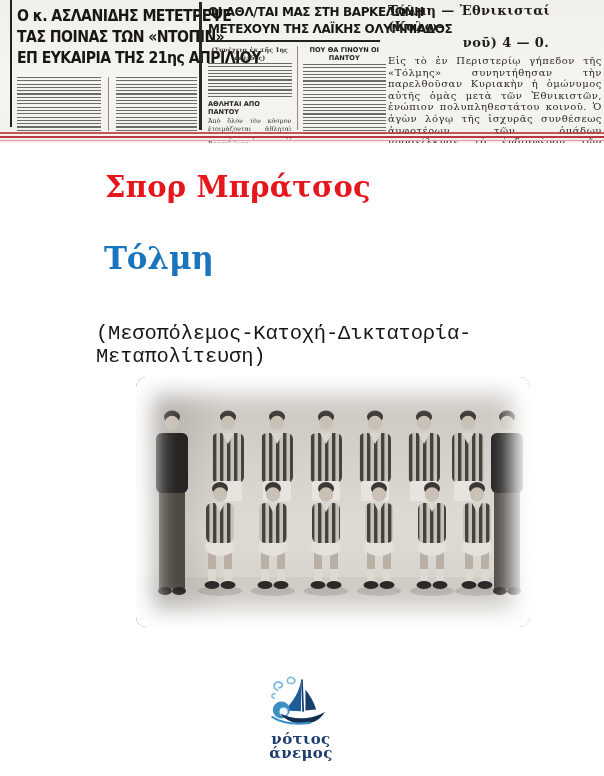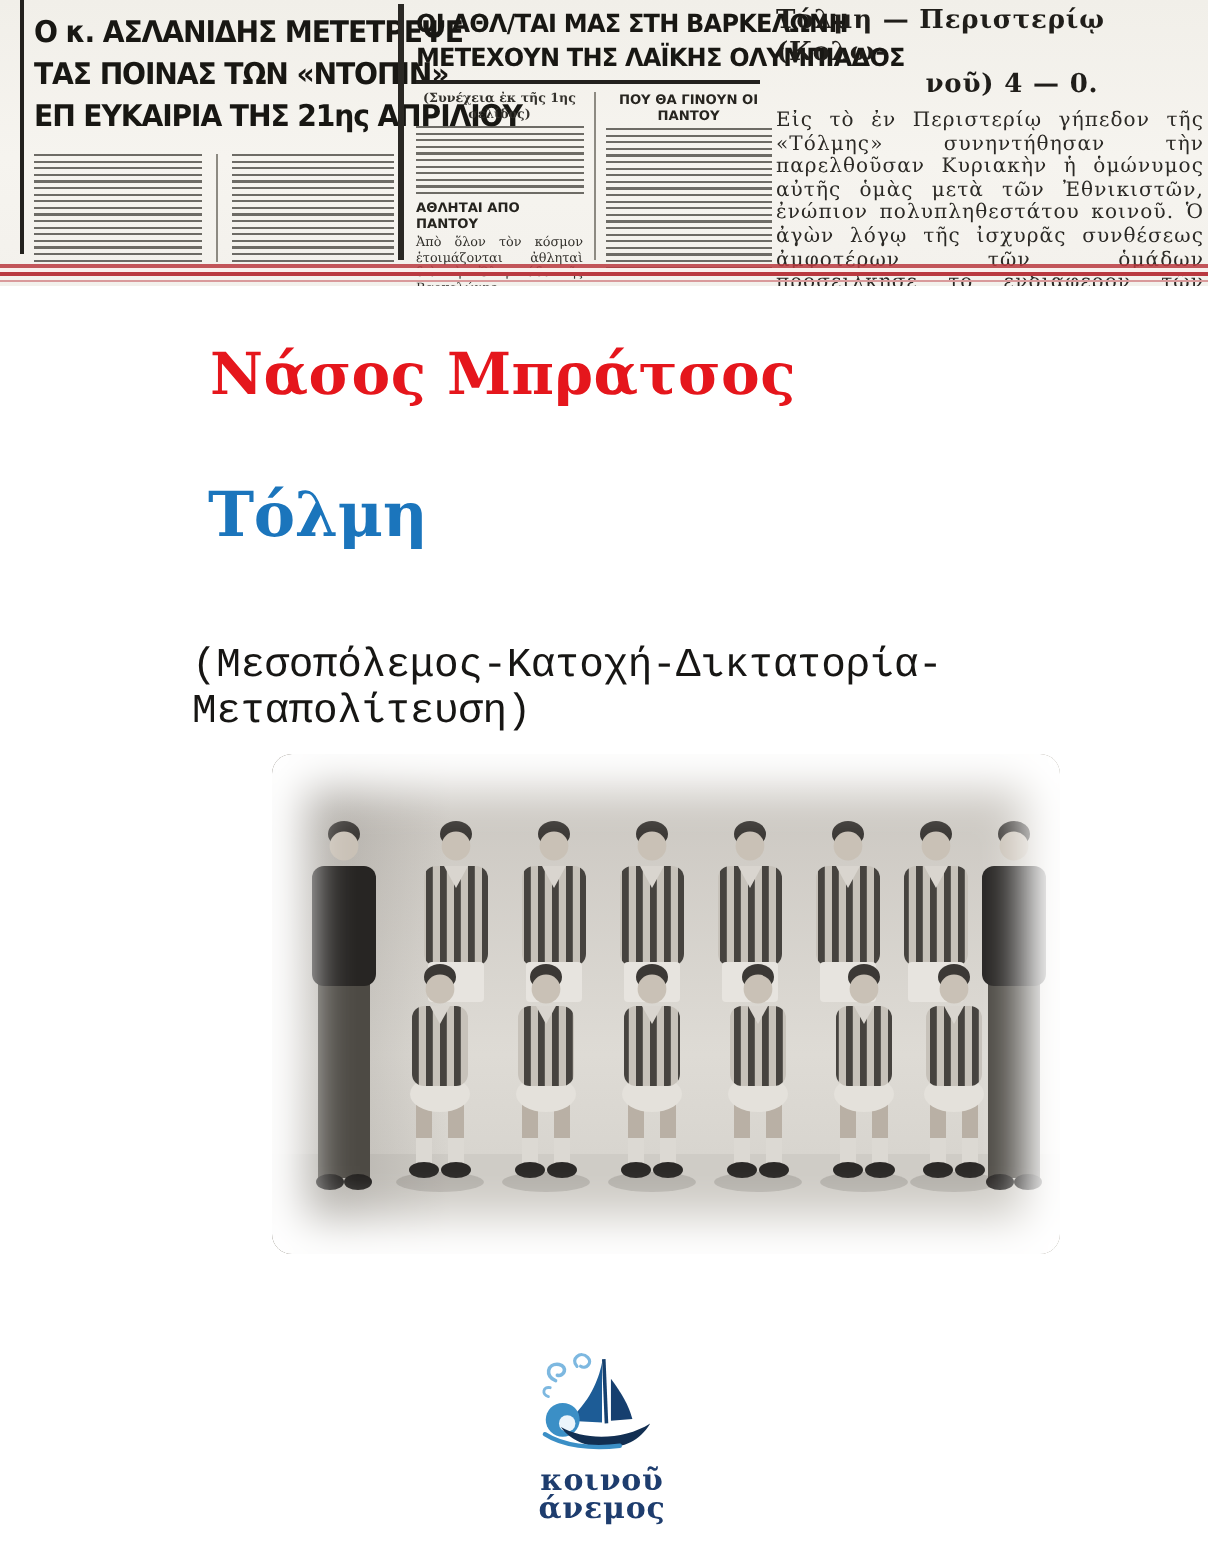--- a/index.html
+++ b/index.html
@@ -137,35 +137,35 @@
         <div class="col-rule" style="height:84px;"></div>
         <div class="np-minicol" style="width:84px;">
           <div class="tiny-subhead" style="margin-top:0;text-align:center;">ΠΟΥ ΘΑ ΓΙΝΟΥΝ ΟΙ ΠΑΝΤΟΥ</div>
           <div class="tl" style="height:74px;"></div>
         </div>
       </div>
     </div>
 
     <div class="np-right">
       <div class="np-right-head">
-        <span>Τόλμη — Περιστερίῳ (Κολω-</span>
+        <span>Τόλμη — Ἐθνικισταί (Κολω-</span>
         <span class="hl2">νοῦ) 4 — 0.</span>
       </div>
       <div class="np-right-body">Εἰς τὸ ἐν Περιστερίῳ γήπεδον τῆς «Τόλμης» συνηντήθησαν τὴν παρελθοῦσαν Κυριακὴν ἡ ὁμώνυμος αὐτῆς ὁμὰς μετὰ τῶν Ἐθνικιστῶν, ἐνώπιον πολυπληθεστάτου κοινοῦ. Ὁ ἀγὼν λόγῳ τῆς ἰσχυρᾶς συνθέσεως ἀμφοτέρων τῶν ὁμάδων προσείλκησε τὸ ἐνδιαφέρον τῶν θεατῶν, οἵτινες ἐπεφήμησαν τὴν νικήτριαν Τόλ-</div>
     </div>
 
     <div class="redlines">
       <div class="redline-a"></div>
       <div class="redline-gap"></div>
       <div class="redline-b"></div>
       <div class="redline-c"></div>
     </div>
   </div>
 
-  <div class="author">Νάσος Μπράτσος</div>
+  <div class="author">Σπορ Μπράτσος</div>
 
   <div class="booktitle">
     <div>Τόλμη</div>
   </div>
 
   <div class="subtitle">(Μεσοπόλεμος-Κατοχή-Δικτατορία-Μεταπολίτευση)</div>
 
   <div class="photo">
     <svg id="teamphoto" width="394" height="250" viewBox="0 0 394 250" xmlns="http://www.w3.org/2000/svg">
         <defs>
@@ -311,18 +311,18 @@
       <path d="M6 25 C2 24 3 19 7 20" stroke="#7db8e0" stroke-width="1.6" fill="none" stroke-linecap="round"></path>
       <path d="M37 4 L38.5 40" stroke="#16416f" stroke-width="2" fill="none"></path>
       <path d="M36 6 C34 16 29 28 17 38.5 L36 39.5 Z" fill="#1d5c96"></path>
       <path d="M41 15 C47 23 51 30 53 37.5 L41 38.5 Z" fill="#163f6f"></path>
       <circle cx="14" cy="38" r="9.5" fill="#3b8fc6"></circle>
       <circle cx="16.5" cy="40" r="4.6" fill="#ecf5fb"></circle>
       <path d="M13 42 C26 49.5 48 49.5 63 40 C57 50 48 53.5 38 53.5 C28 53.5 17.5 49 13 42 Z" fill="#122f52"></path>
       <path d="M4 46 C14 52.5 30 54.5 46 52.5" stroke="#3b8fc6" stroke-width="2.4" fill="none" stroke-linecap="round"></path>
     </svg>
     <div class="pub-name">
-      <div>κοινοῦ</div>
+      <div>νότιος</div>
       <div>άνεμος</div>
     </div>
   </div>
 
 </div>
 
 </body></html>

